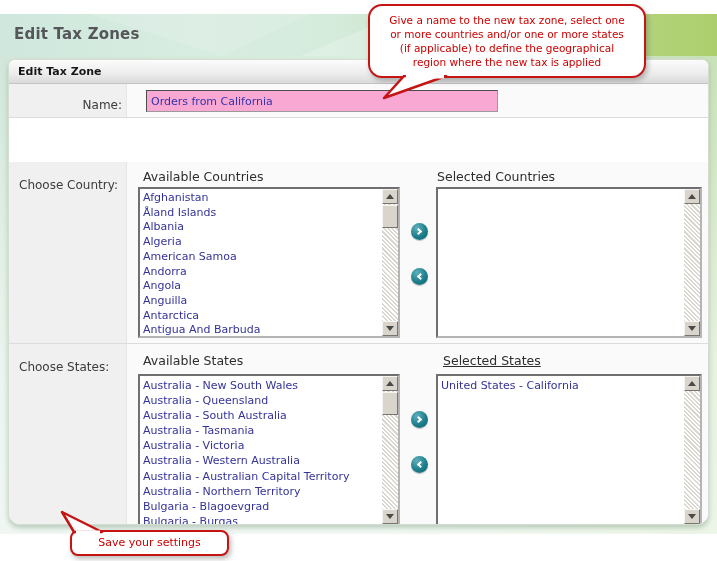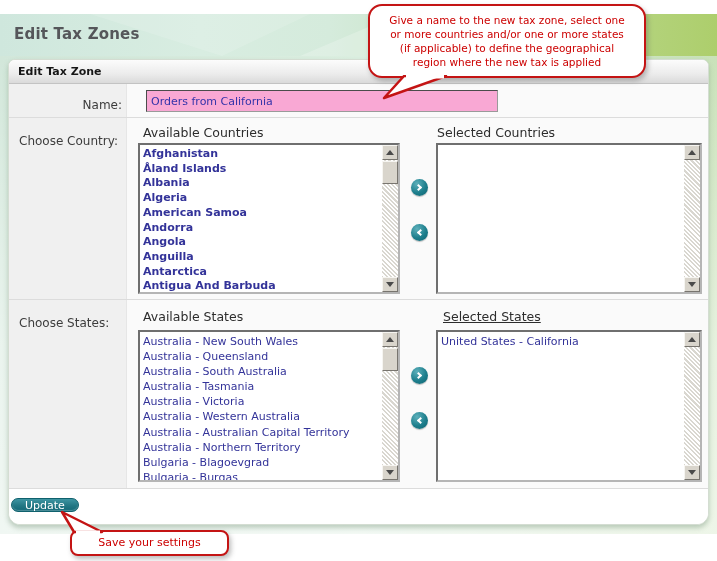--- a/index.html
+++ b/index.html
@@ -28,21 +28,21 @@
   
   .panel { position:absolute; left:8px; top:59px; width:701px; height:466px; background:#fff;
     border:1px solid #d4ddd2; border-radius:7px 7px 12px 12px; overflow:hidden;
     box-shadow:0 3px 5px rgba(120,150,125,0.45); }
   .section-bar { height:24px; background:linear-gradient(180deg,#fcfcfc 0%,#ececec 60%,#dadada 100%);
     border-bottom:1px solid #c3c3c3; display:flex; align-items:center; padding-left:9px; }
   .section-bar span { font-size:11px; font-weight:bold; color:#161616; }
 
   .row { display:flex; border-bottom:1px solid #dcdcdc; }
   .row-name    { height:34px; }
-  .row-country { height:182px; }
+  .row-country { height:182px;margin-top:44px; }
   .row-states  { height:189px; }
   .footer-row  { height:37px; position:relative; background:#fff; }
 
   .label-col { width:118px; background:#f0f0f0; border-right:1px solid #e6e6e6;
     padding:12px 4px 0 10px; flex:none; }
   .row-name .label-col { padding-top:10px;text-align:right; }
   .label-col span { font-size:12px; color:#3c3c3c; }
   .content-col { position:relative; flex:1; background:#fafafa; }
 
   
@@ -55,21 +55,21 @@
   .listbox { position:absolute; background:#fff; border:2px solid;
     border-color:#6f6f6f #b5b5b5 #b5b5b5 #6f6f6f; overflow:hidden; }
   .items { position:absolute; left:0; top:0; right:17px; bottom:0; padding:2px 0 0 3px; overflow:hidden; }
   .item { font-size:11px; color:#333399; white-space:nowrap; }
   .row-country .item { line-height:14.7px; }
   .row-states  .item { line-height:15.1px; }
 
   
   .row-country .list-title.avail { left:16px;  top:7px; }
   .row-country .list-title.sel   { left:310px; top:7px; }
-  .row-country .listbox.avail { left:11px;  top:25px; width:262px; height:151px;font-weight:bold; }
+  .row-country .listbox.avail { left:11px;  top:25px; width:262px; height:151px; }
   .row-country .listbox.sel   { left:309px; top:25px; width:266px; height:151px; }
   .row-country .circle-btn.right { left:284px; top:61px;  }
   .row-country .circle-btn.left  { left:284px; top:106px; }
 
   
   .row-states .list-title.avail { left:16px;  top:9px; }
   .row-states .list-title.sel   { left:316px; top:9px;text-decoration:underline; }
   .row-states .listbox.avail { left:11px;  top:30px; width:262px; height:152px; }
   .row-states .listbox.sel   { left:309px; top:30px; width:266px; height:152px; }
   .row-states .circle-btn.right { left:284px; top:67px;  }

